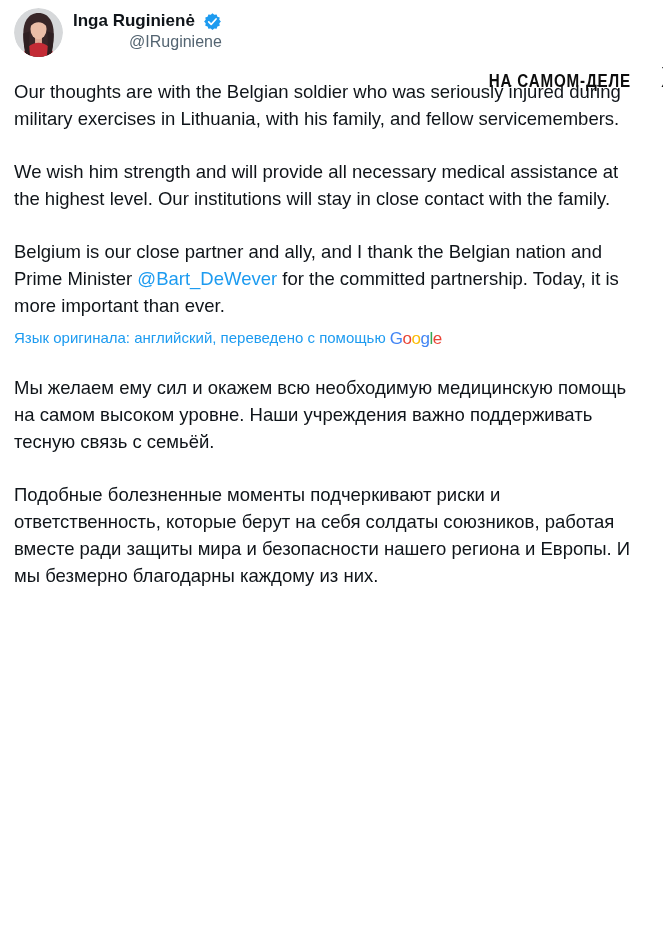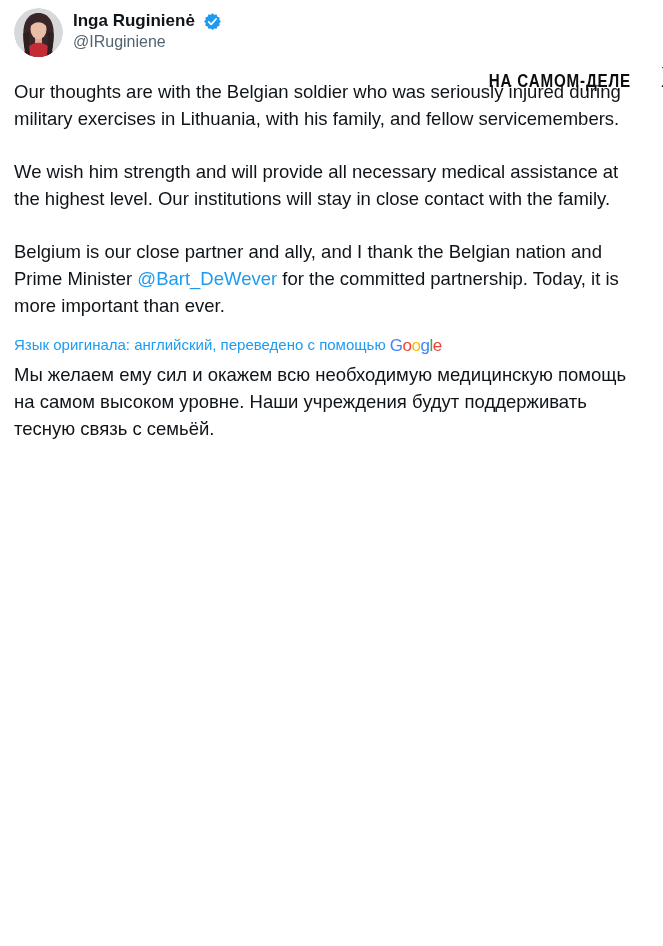--- a/index.html
+++ b/index.html
@@ -8,30 +8,30 @@
   .page { position:relative; width:663px; height:946px; background:#fff; overflow:hidden;
           padding:8px 14px 0 14px; }
 
   
   .header { display:flex; align-items:flex-start; gap:10px; height:58px; }
   .avatar { width:49px; height:49px; border-radius:50%; overflow:hidden; flex:0 0 49px; cursor:pointer; }
   .id-block { padding-top:3px; }
   .name-row { display:flex; align-items:center; gap:8px; }
   .display-name { font-size:17px; font-weight:700; color:#0f1419; cursor:pointer; }
   .badge { width:19px; height:19px; display:inline-block; }
-  .handle { font-size:16px; color:#536471; margin-top:2px; cursor:pointer; }
+  .handle { font-size:16px; color:#536471; margin-top:2px; cursor:pointer;text-align:right; }
 
   
   .tweet-body { margin-top:12px; font-size:18.5px; line-height:27px; color:#0f1419;
                 width:635px; }
   .tweet-body p { margin:0 0 26px 0; }
-  .tweet-body p.tight { margin-bottom:15px; }
+  .tweet-body p.tight { margin-bottom:8px; }
   a.mention { color:#1d9bf0; text-decoration:none; cursor:pointer; }
 
-  .translation-bar { font-size:15px; line-height:22px; color:#1d9bf0; margin-bottom:4px; cursor:pointer; }
+  .translation-bar { font-size:15px; line-height:22px; color:#1d9bf0; margin-bottom:24px; cursor:pointer; }
   .google-logo { font-size:17px; font-weight:500; letter-spacing:-0.5px; vertical-align:-1px; }
   .gl-b { color:#4285F4; } .gl-r { color:#EA4335; } .gl-y { color:#FBBC05; } .gl-g { color:#34A853; }
 
   
   .watermark { position:absolute; top:3px; right:2px; width:190px; z-index:5;
                display:flex; flex-direction:row; align-items:center; pointer-events:none; }
   .wm-top { font-weight:800; font-size:19px; color:#0d0d0d; white-space:nowrap;
             transform:scaleX(.8); transform-origin:center; letter-spacing:1px; }
   .wm-svg { width:136px; height:154px; margin-top:1px; }
   .wm-bottom { font-weight:800; font-size:30px; color:#0d0d0d; white-space:nowrap;
@@ -78,21 +78,22 @@
 
   <div class="tweet-body">
     <p>Our thoughts are with the Belgian soldier who was seriously injured during military exercises in Lithuania, with his family, and fellow servicemembers.</p>
     <p>We wish him strength and will provide all necessary medical assistance at the highest level. Our institutions will stay in close contact with the family.</p>
     <p class="tight"><span>Belgium is our close partner and ally, and I thank the Belgian nation and Prime Minister </span><a class="mention">@Bart_DeWever</a><span> for the committed partnership. Today, it is more important than ever.</span></p>
 
     <div class="translation-bar">
       <span>Язык оригинала: английский, переведено с помощью </span><span class="google-logo"><span class="gl-b">G</span><span class="gl-r">o</span><span class="gl-y">o</span><span class="gl-b">g</span><span class="gl-g">l</span><span class="gl-r">e</span></span>
     </div>
 
-    <p>Мы желаем ему сил и окажем всю необходимую медицинскую помощь на самом высоком уровне. Наши учреждения будут поддерживать тесную связь с семьёй.</p>
+    <p>Мы желаем ему сил и окажем всю необходимую медицинскую помощь на самом высоком уровне. Наши учреждения важно поддерживать тесную связь с семьёй.</p>
+    <p>Подобные болезненные моменты подчеркивают риски и ответственность, которые берут на себя солдаты союзников, работая вместе ради защиты мира и безопасности нашего региона и Европы. И мы безмерно благодарны каждому из них.</p>
   </div>
 
   <div class="watermark">
     <div class="wm-top">НА САМОМ-ДЕЛЕ</div>
     <svg class="wm-svg" viewBox="0 0 150 170">
 
       <g fill="#F2C400" stroke="#111" stroke-width="2">
         <polygon points="7,16 17,7 53,7 57,16"></polygon>
         <polygon points="93,16 97,7 133,7 143,16"></polygon>
         <polygon points="54,14 60,4 90,4 96,14"></polygon>

